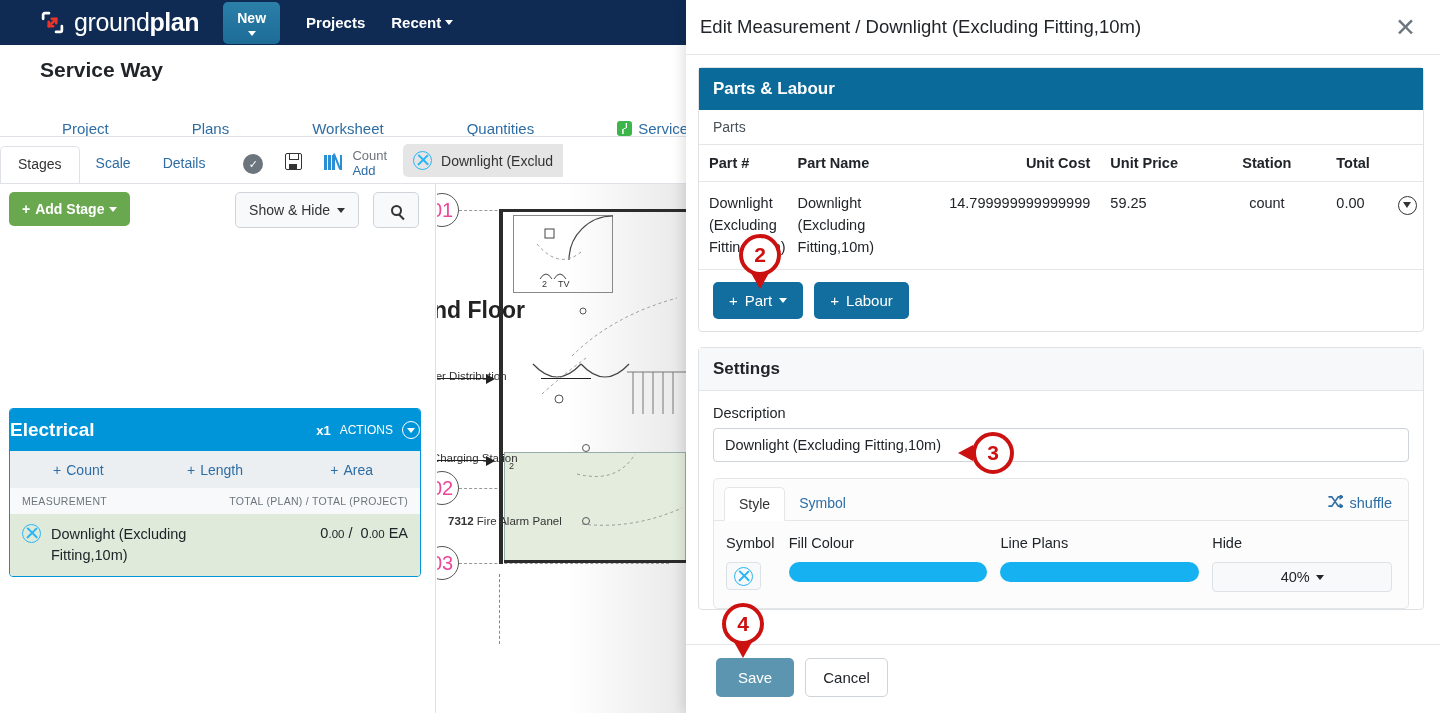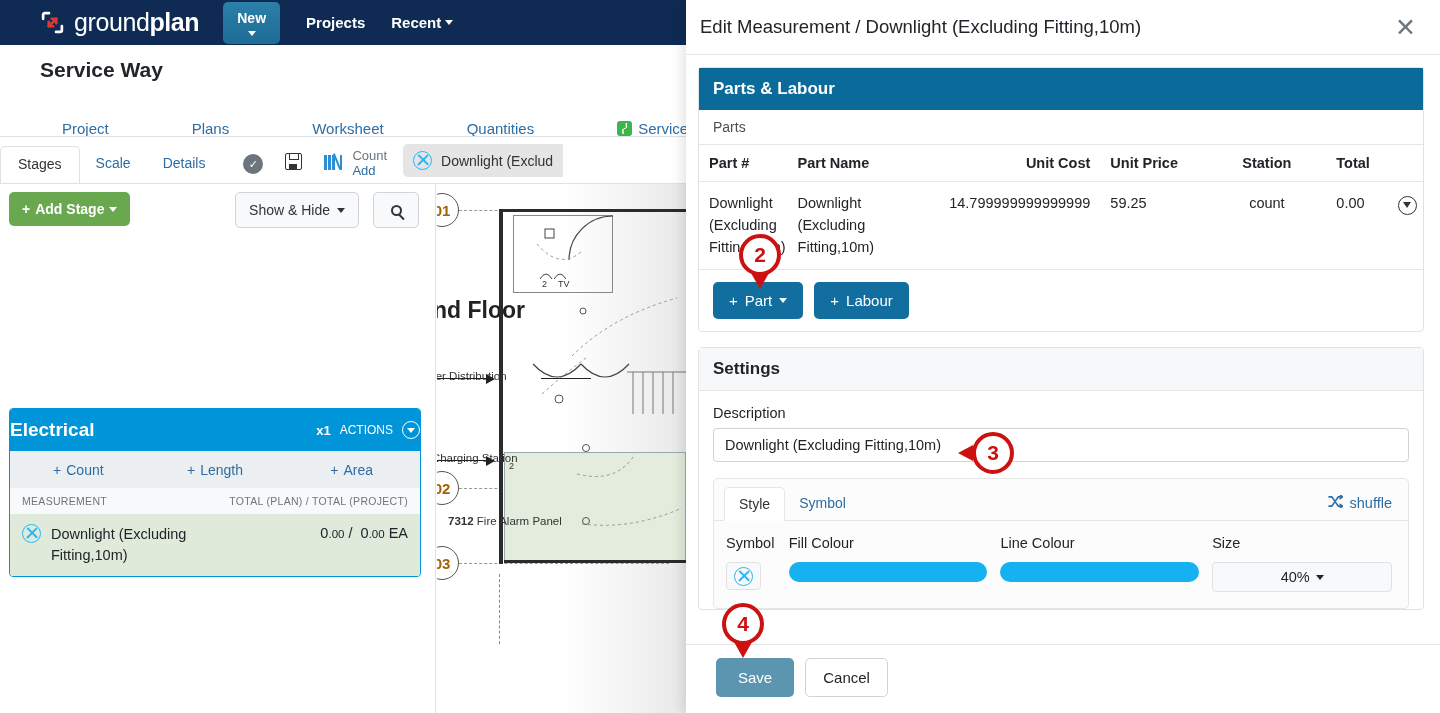--- a/index.html
+++ b/index.html
@@ -94,21 +94,21 @@
   .colrow .c-r{ margin-left:auto; font-size:10.5px; letter-spacing:.3px; }
   .mrow{ background:#dfeadb; display:flex; padding:10px 12px; gap:10px; align-items:flex-start; cursor:pointer; }
   .mrow-name{ font-size:14.5px; color:#212529; width:215px; line-height:1.45; }
   .mrow-tot{ margin-left:auto; font-size:14.5px; color:#212529; white-space:nowrap; padding-top:1px; }
   .mrow-tot small{ font-size:11.5px; }
 
   
   .plan{ position:absolute; left:437px; top:184px; width:249px; height:529px; background:#fff; overflow:hidden; }
   .plan-label{ position:absolute; font-size:11.5px; color:#333; white-space:nowrap; }
   .gridcirc{ position:absolute; width:34px;height:34px;border:1.3px solid #555;border-radius:50%;
-     display:flex;align-items:center;justify-content:center;font-size:15px;font-weight:700;color:#a16207; }
+     display:flex;align-items:center;justify-content:center;font-size:20px;font-weight:400;color:#ec4899; }
   .dashline{ position:absolute; height:0; border-top:1.2px dashed #999; }
   .floor-tt{ position:absolute; font-size:23px; font-weight:700; color:#222; }
   .plan-wall{ position:absolute; background:#2b2b2b; }
   .plan-room{ position:absolute; border:1px solid #888; }
   .plan-green{ position:absolute; background:#e3ecdd; border:1px solid #9aa; }
   .lead{ position:absolute; height:1px; background:#222; }
   .arrowhead{ position:absolute; width:0;height:0;border-top:5px solid transparent;border-bottom:5px solid transparent;border-left:9px solid #222; }
   .plan-shade{ position:absolute; right:0; top:0; width:120px; height:100%;
      background:linear-gradient(90deg,rgba(235,235,235,0) 0%, rgba(225,225,225,.75) 100%); }
 
@@ -451,25 +451,25 @@
           <div class="scol-lbl">Symbol</div>
           <div class="sym-box">
             <span class="xsym"></span>
           </div>
         </div>
         <div style="width:200px">
           <div class="scol-lbl">Fill Colour</div>
           <div class="swatch"></div>
         </div>
         <div style="width:200px">
-          <div class="scol-lbl">Line Colour</div>
+          <div class="scol-lbl">Line Plans</div>
           <div class="swatch"></div>
         </div>
         <div style="width:185px">
-          <div class="scol-lbl">Size</div>
+          <div class="scol-lbl">Hide</div>
           <div class="sizesel">
             <span>40%</span>
             <span class="caret-d"></span>
           </div>
         </div>
       </div>
     </div>
   </div>
 
   <div class="footer">

